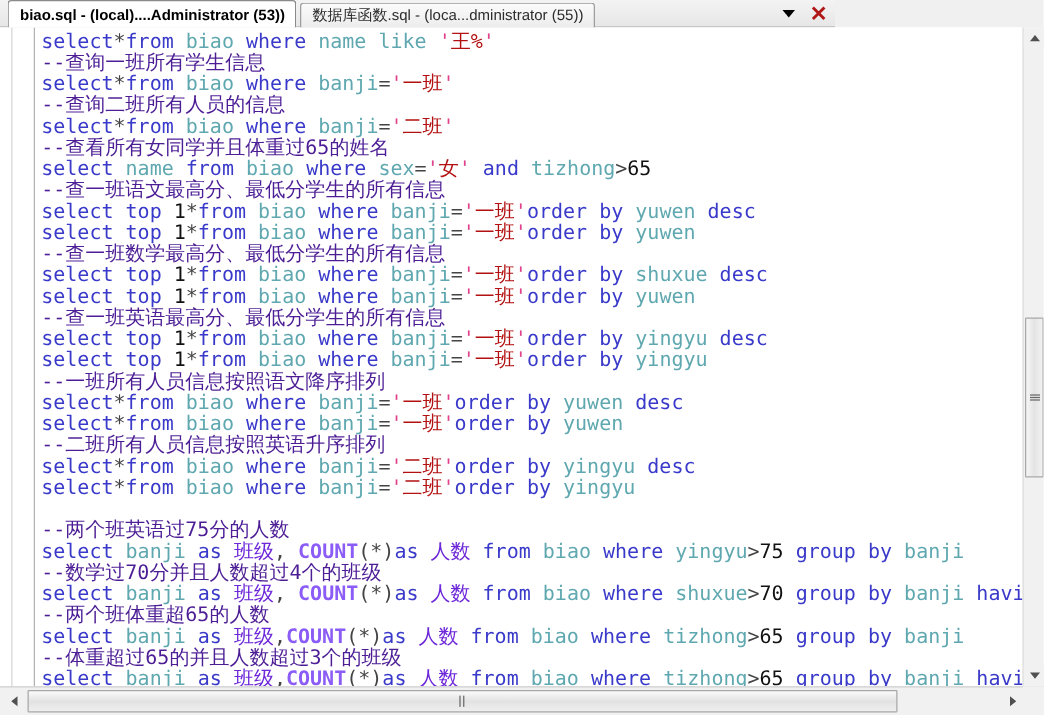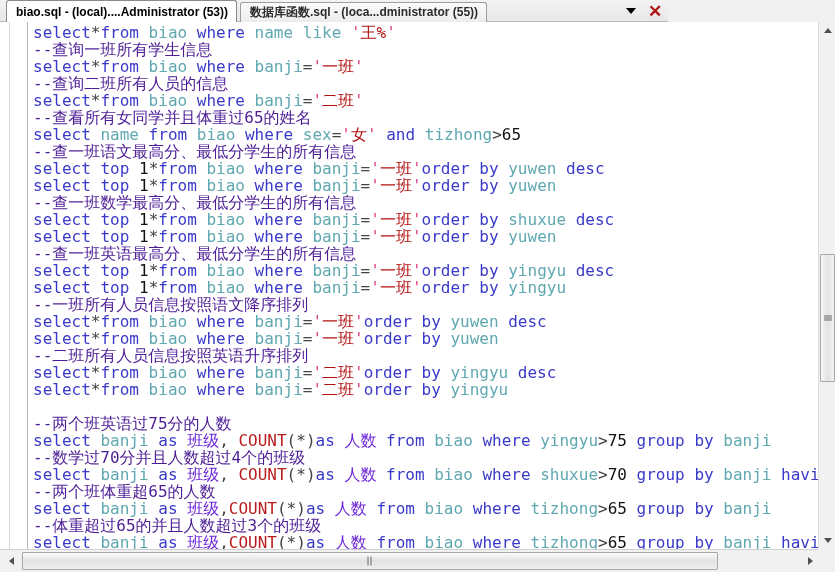--- a/index.html
+++ b/index.html
@@ -47,21 +47,21 @@
     color: #000000;
     font-weight: bold;
     border-color: #8a8a8a;
     z-index: 3;
     height: 22px;
     margin-top: 0;
   }
   .tab.inactive {
     background: linear-gradient(to bottom, #fbfbfb 0%, #ececec 100%);
     color: #2c2c2c;
-    font-weight: bold;
+    font-weight: normal;
     margin-left: 3px;
     z-index: 1;
     text-align: right;
   }
   .tab .tabtext { display: inline-block; }
 
   
   .tab-controls {
     position: absolute; right: 2px; top: 0;
     height: 22px;
@@ -125,21 +125,21 @@
   }
   .line { height: 17px; white-space: pre; }
 
   
   .kw   { color: #3a3aca; }        
   .id   { color: #5fa8b0; }        
   .str  { color: #b31111; }        
   .quo  { color: #e0418a; }        
   .cmt  { color: #4c1d95; }        
   .num  { color: #111111; }        
-  .fn   { color: #b91c1c; }        
+  .fn   { color: #8b5cf6; font-weight: bold; }        
   .pun  { color: #444444; }        
   .alias{ color: #6d28d9; }        
 
   
   .vscroll {
     position: absolute; right: 0; top: 22px;
     width: 17px; height: 527px;
     background: #f1f1f1;
     border-left: 1px solid #dcdcdc;
     box-sizing: border-box;

